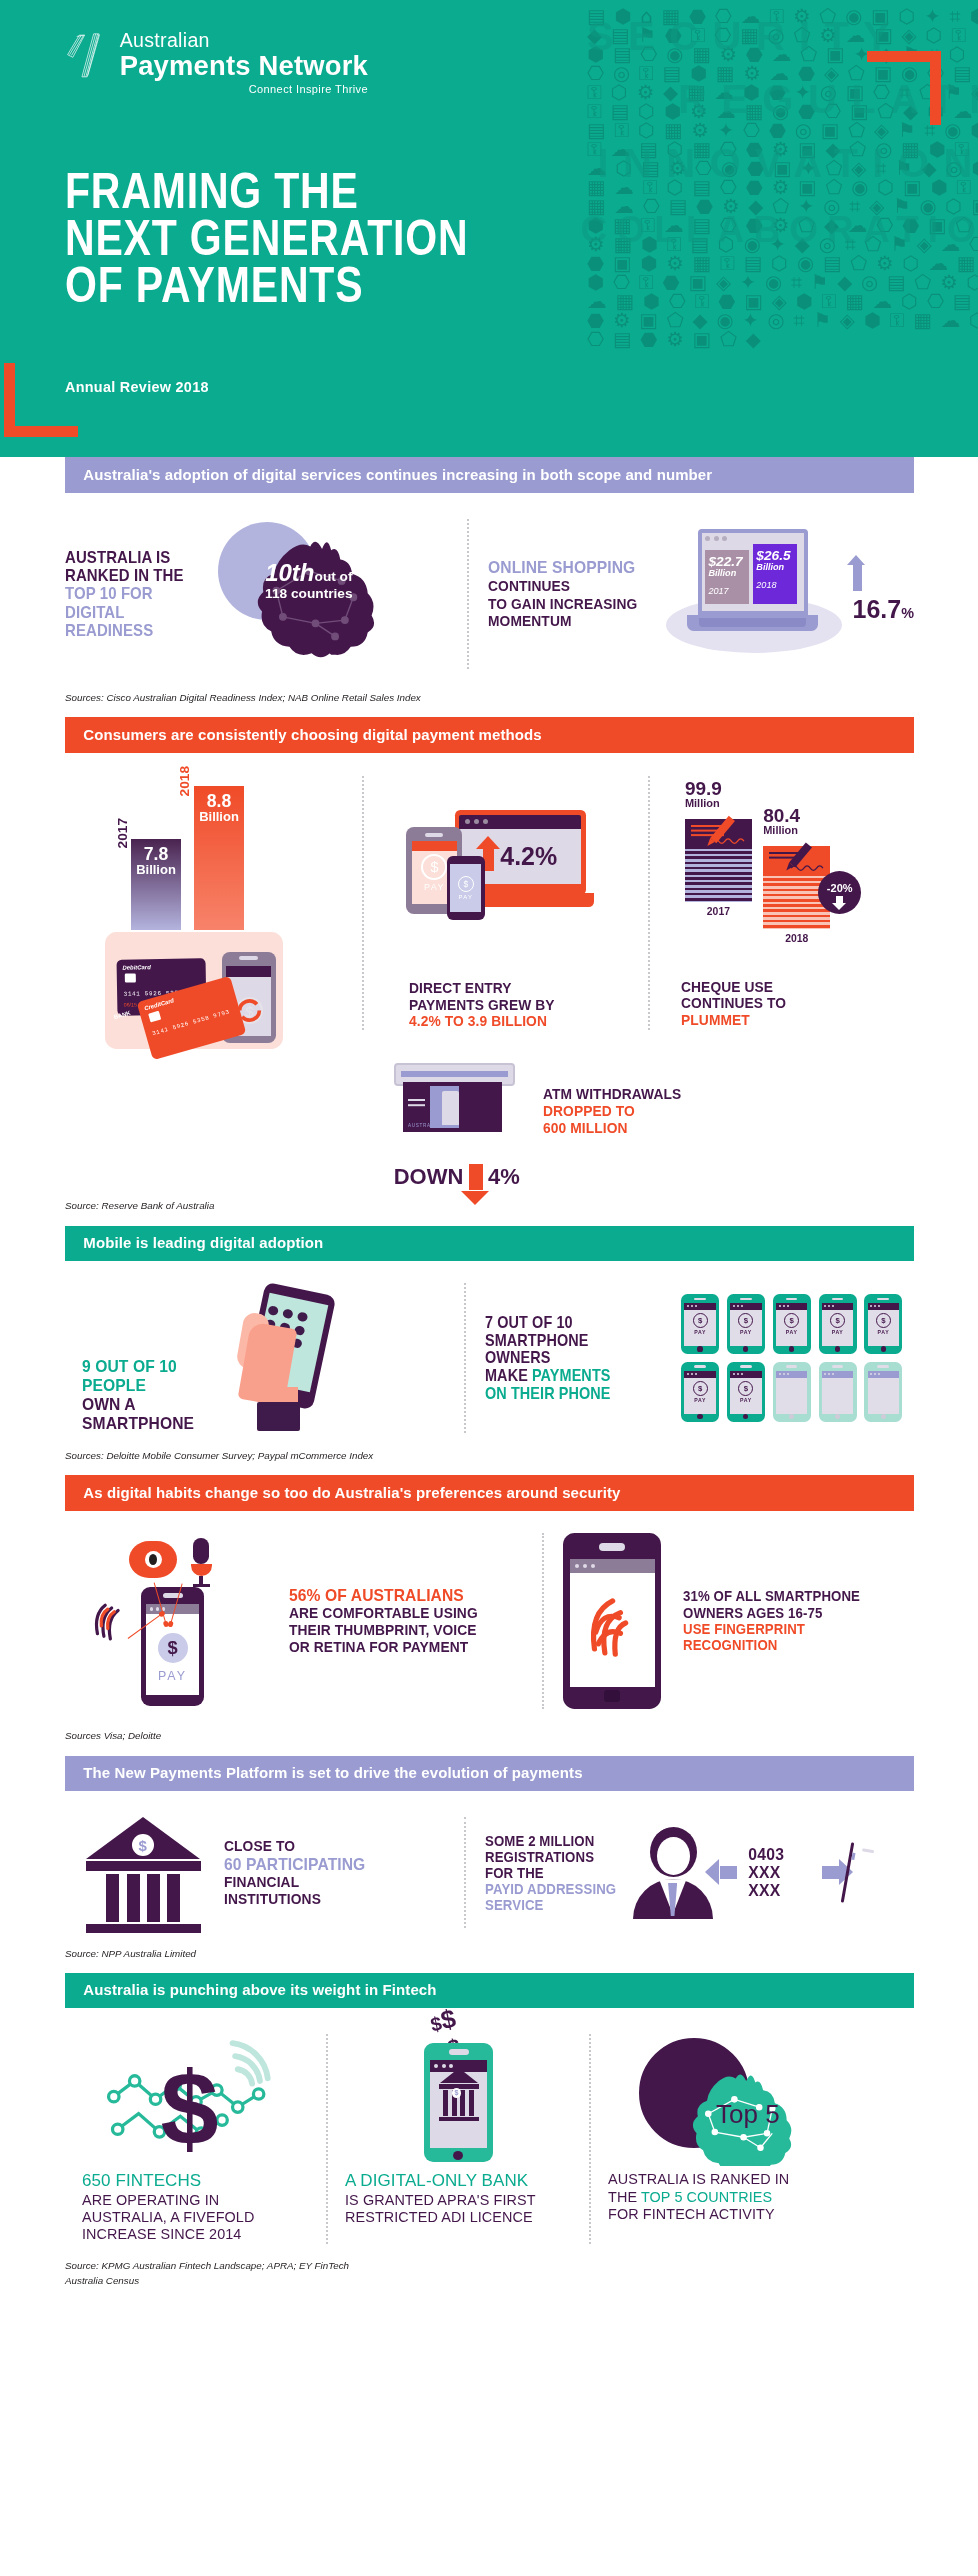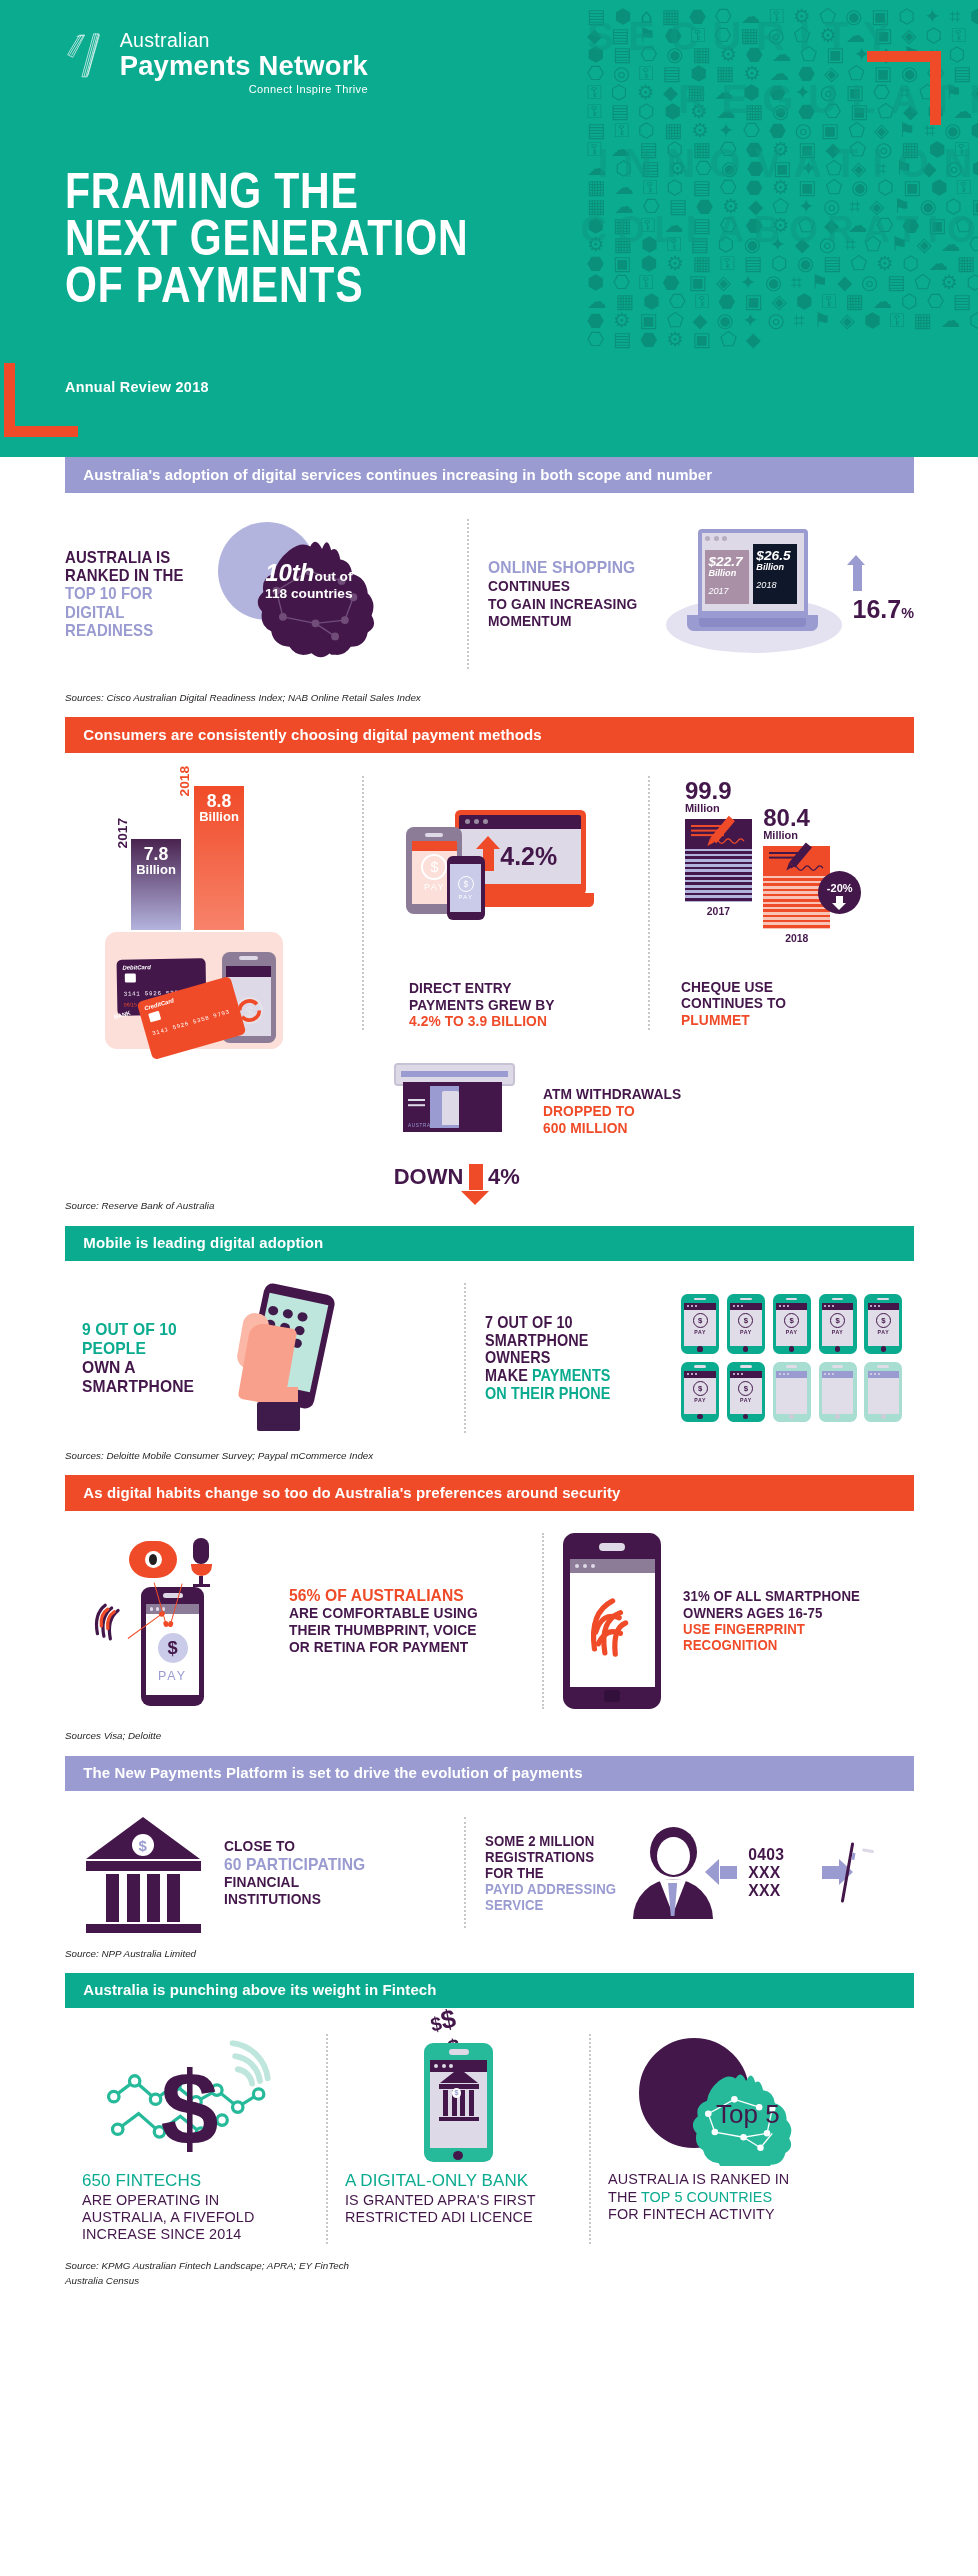--- a/index.html
+++ b/index.html
@@ -159,21 +159,21 @@
   }
   .laptop .screen{
     position:absolute;left:37px;top:3.9px;width:110px;height:86px;
     background:#9a9bd0;border-radius:3.9px 3.9px 0 0;padding:3.9px;box-sizing:border-box;font-style:italic;
   }
   .laptop .inner{background:#ded9e6;width:100%;height:100%;box-sizing:border-box;padding:3.3px;}
   .laptop .dots{display:flex;gap:3.3px;margin-bottom:2.6px;}
   .laptop .dots i{width:5.2px;height:5.2px;border-radius:50%;background:#b5aec1;display:block;}
   .laptop .bars{display:flex;gap:3.9px;align-items:flex-end;height:60px;}
   .bar17{background:#a990a6;width:44px;height:54px;color:#fff;padding:4.6px 3.3px;box-sizing:border-box;}
-  .bar18{background:#0f172a;width:44px;height:60px;color:#fff;padding:4.6px 3.3px;box-sizing:border-box;}
+  .bar18{background:#6d28d9;width:44px;height:60px;color:#fff;padding:4.6px 3.3px;box-sizing:border-box;}
   .bar-val{font-size:13.7px;font-weight:700;line-height:1;}
   .bar-unit{font-size:9.1px;font-weight:700;line-height:1.2;}
   .bar-year{font-size:9.1px;margin-top:6.5px;}
   .laptop .base{
     position:absolute;left:26px;top:90px;width:131px;height:15.7px;
     background:#9a9bd0;border-radius:0 0 6.5px 6.5px;
   }
   .laptop .keys{position:absolute;left:38px;top:93px;width:107px;height:9.1px;background:#8a8bc6;border-radius:0 0 3.9px 3.9px;}
   .arrow-up{
     width:9.1px;background:#9a9bd0;position:relative;
@@ -254,21 +254,21 @@
   .de-phone .sc{position:absolute;left:3.3px;top:7.8px;right:3.3px;bottom:7.8px;background:#c9cbe8;display:flex;flex-direction:column;align-items:center;justify-content:center;color:#fff;}
   .dollar-circ{width:22px;height:22px;border:2px solid #fff;border-radius:50%;display:flex;align-items:center;justify-content:center;font-size:14.4px;}
   .paylbl{font-size:9.1px;letter-spacing:1.3px;margin-top:2px;}
 
   .cheque-graphic{position:relative;height:196px;width:222px;margin-left:3.9px;}
   .chq{position:absolute;width:67px;}
   .chq .hd{height:27.4px;}
   .chq .lines{height:56px;}
   .chq .yrl{text-align:center;font-size:10.4px;font-weight:700;margin-top:3.9px;color:#44174b;}
   .chq-val{position:absolute;font-weight:700;color:#44174b;line-height:1;}
-  .chq-val .n{font-size:24px;}
+  .chq-val .n{font-size:19px;}
   .chq-val .u{font-size:11px;}
   .badge-dn{
     position:absolute;right:6.5px;top:104px;width:43px;height:43px;border-radius:50%;background:#44174b;
     color:#fff;display:flex;flex-direction:column;align-items:center;justify-content:center;
   }
   .badge-dn .t{font-size:11px;font-weight:700;}
   .badge-dn .a{width:6.5px;height:7.8px;background:#fff;position:relative;margin-top:2px;}
   .badge-dn .a:after{content:"";position:absolute;left:-4.6px;bottom:-6.5px;border-left:7.8px solid transparent;border-right:7.8px solid transparent;border-top:7.2px solid #fff;}
 
   .atm{position:relative;width:124px;height:104px;}
@@ -695,21 +695,21 @@
     </div>
   </div>
 
   <div class="sources">Source: Reserve Bank of Australia</div>
   <div style="height:11.7px"></div>
 
   <div class="band teal">Mobile is leading digital adoption</div>
 
   <div class="sec">
     <div class="row" style="padding:22px 0 6.5px 0;align-items:center;">
-      <div class="row" style="width:379px;align-items:center;">
+      <div class="row" style="width:379px;align-items:flex-end;">
         <div class="stat" style="font-size:17px;margin-left:17px;width:144px;">
           <div class="c-teal">9 OUT OF 10</div>
           <div class="c-teal">PEOPLE</div>
           <div class="c-purple">OWN A</div>
           <div class="c-purple">SMARTPHONE</div>
         </div>
         <div class="hand">
           <div class="phone">
               <div class="sc"></div>
             </div>

